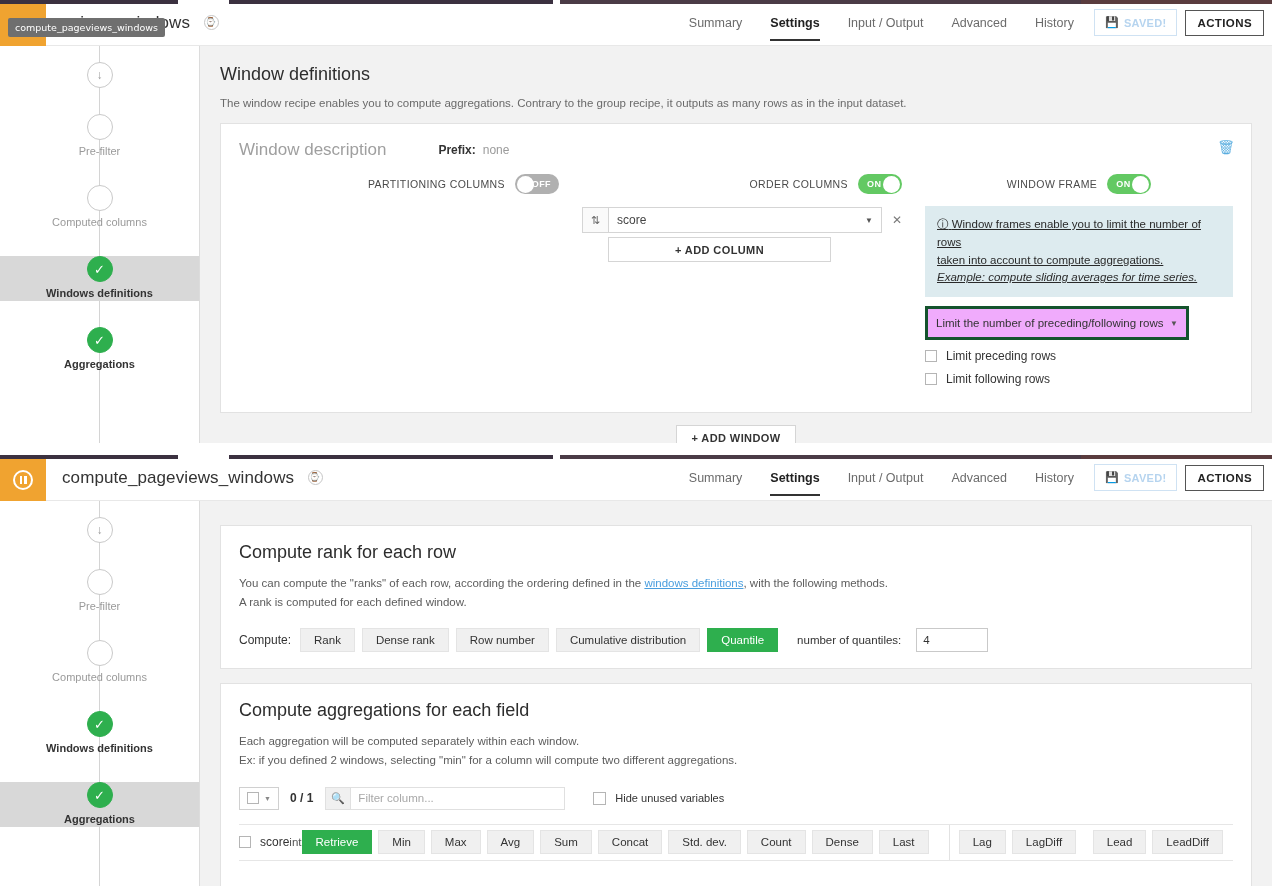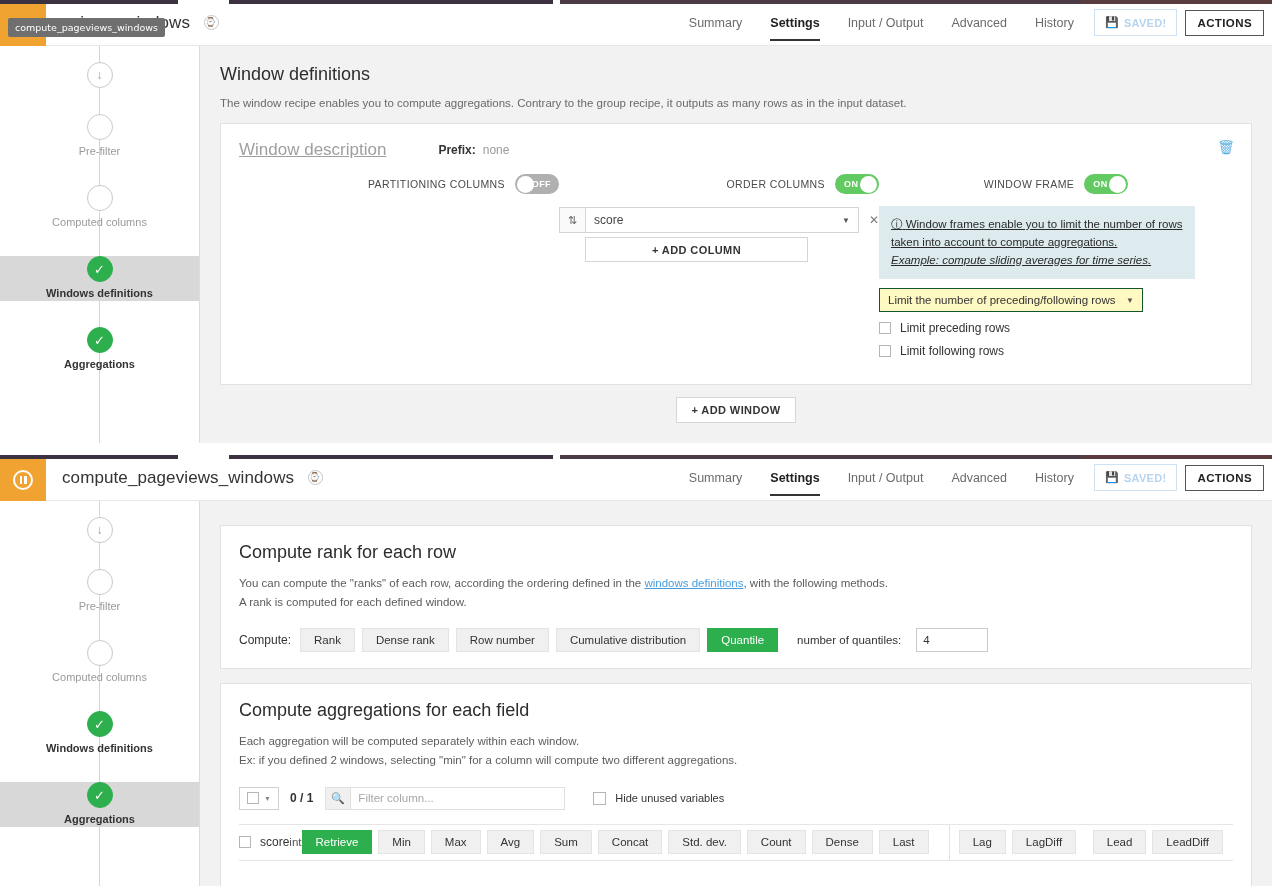--- a/index.html
+++ b/index.html
@@ -135,29 +135,29 @@
   .panel-title { font-size: 18px; color:#2d2d2d; font-weight:400; }
   .panel-desc { font-size: 11.5px; color:#6a6a6a; margin-top:12px; }
 
   .card {
     background:#fff; border:1px solid #e2e2e2; margin-top:14px;
     position:relative;
   }
   .card-head {
     display:flex; align-items:center; padding: 16px 18px 4px 18px;
   }
-  .card-head h3 { margin:0; font-size:17px; font-weight:400; color:#9f9f9f;text-decoration:underline; }
+  .card-head h3 { margin:0; font-size:17px; font-weight:400; color:#9f9f9f; }
   .prefix-lbl { margin-left: 52px; font-size:12px; color:#333; font-weight:bold; }
   .prefix-val { margin-left:7px; font-size:12px; color:#9b9b9b; }
   .trash {
     position:absolute; right:16px; top:16px; color:#5aaee0;
     font-size: 14px; cursor:pointer; line-height:1;
   }
 
-  .cols { display:flex; padding: 10px 18px 26px 18px; }
+  .cols { display:flex; padding: 10px 18px 26px 18px; gap: 23px; }
   .col { position:relative; }
   .col-a { width: 320px; }
   .col-b { width: 320px; }
   .col-c { flex:1; }
 
   .toggle-row { display:flex; align-items:center; justify-content:flex-end; gap:10px; }
   .toggle-row .tlabel {
     font-size: 10.5px; letter-spacing:.4px; color:#4a4a4a; font-weight:400;
   }
   .switch {
@@ -200,21 +200,21 @@
   }
 
   .info-box {
     background:#ddebef; padding: 10px 12px; margin-top: 12px;
     font-size: 11.5px; color:#2a2a2a; line-height: 1.55;
     max-width: 316px;
     text-decoration: underline;
   }
   .info-box .em { font-style: italic; }
   .drop-box {
-    margin-top: 9px; height: 24px; border:1px solid #14532d; background:#fef9c3;
+    margin-top: 9px; height: 34px; border:3px solid #14532d; background:#f0abfc;
     display:flex; align-items:center; padding: 0 8px; font-size:11.5px;
     color:#333; width: 264px; cursor:pointer;
   }
   .chk-line { display:flex; align-items:center; margin-top: 9px; font-size: 12px; color:#333; }
   .chk {
     width:12px; height:12px; border:1px solid #b5b5b5; background:#fff;
     margin-right:9px; flex:0 0 12px;
   }
 
   .add-window-bar {

